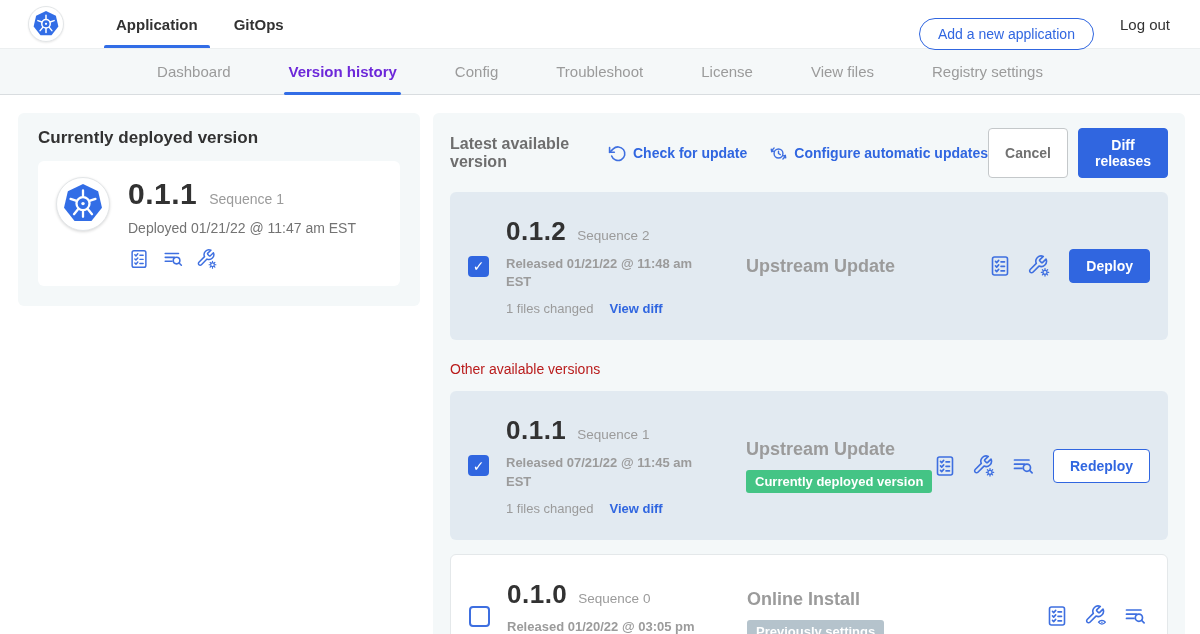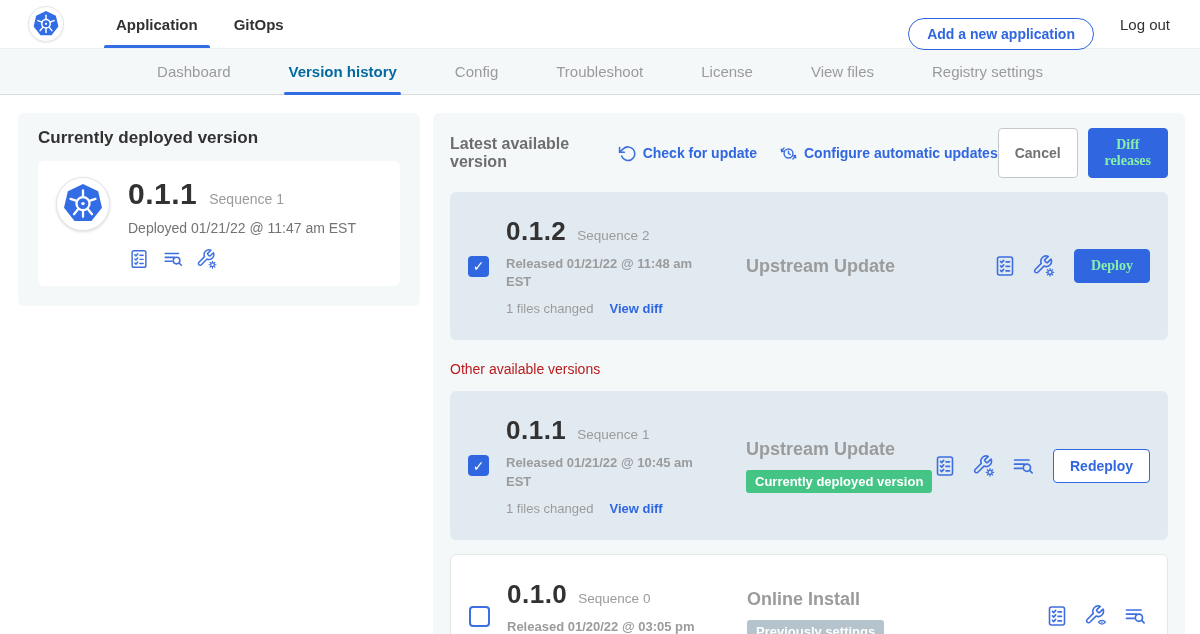--- a/index.html
+++ b/index.html
@@ -12,30 +12,30 @@
     border:1px solid #e3e6e8; box-shadow:0 1px 2px rgba(0,0,0,.08);
     display:flex; align-items:center; justify-content:center; flex:none; }
   .logo-circle svg { width:30px; height:30px; }
   .topnav { display:flex; margin-left:34px; height:48px; }
   .topnav .ttab { position:relative; display:flex; align-items:center; padding:0 18px;
     font-size:15px; font-weight:700; color:#323232; cursor:pointer; }
   .ttab.active::after { content:""; position:absolute; left:6px; right:6px; bottom:0;
     height:3px; background:#326de6; border-radius:2px 2px 0 0; }
   .topbar-right { margin-left:auto; display:flex; align-items:center; gap:26px; }
   .add-app-btn { background:#fff; border:1.5px solid #3066e0; color:#3066e0;
-    border-radius:17px; padding:7px 18px; font-size:14px; font-weight:700; cursor:pointer;
+    border-radius:17px; padding:7px 18px; font-size:14px; font-weight:400; cursor:pointer;
     font-family:inherit;margin-top:20px; }
   .logout { font-size:15px; color:#323232; cursor:pointer; }
 
   
   .subnav { height:47px; background:#f5f8f9; border-top:1px solid #eceff0;
     border-bottom:1px solid #d9dde0; display:flex; justify-content:center; gap:58px; }
   .subnav .stab { position:relative; display:flex; align-items:center; font-size:15px;
     color:#9b9b9b; cursor:pointer; white-space:nowrap; }
-  .stab.active { color:#0369a1; font-weight:700; }
+  .stab.active { color:#6d28d9; font-weight:700; }
   .stab.active::after { content:""; position:absolute; left:-4px; right:-4px; bottom:-1px;
     height:3px; background:#326de6; border-radius:2px; }
 
   
   .content { display:flex; align-items:flex-start; gap:13px; padding:18px 15px 0 18px; }
 
   .left-panel { width:402px; flex:none; background:#f4f8f9; border-radius:6px;
     padding:15px 20px 20px; }
   .lp-title { font-size:17px; font-weight:700; color:#323232; }
   .deployed-card { margin-top:13px; background:#fff; border-radius:6px; padding:16px 18px;
@@ -52,21 +52,21 @@
 
   .right-panel { flex:1; background:#f4f8f9; border-radius:6px; padding:15px 17px 16px; }
   .rp-header { display:flex; align-items:center; }
   .rp-title { font-size:16px; font-weight:600; color:#6e6e6e; }
   .rp-link { display:flex; align-items:center; gap:6px; color:#3066e0; font-size:14px;
     font-weight:600; margin-left:22px; cursor:pointer; white-space:nowrap; }
   .rp-actions { margin-left:auto; display:flex; gap:10px; }
   .btn { border-radius:4px; font-size:14px; font-weight:700; padding:8px 16px;
     cursor:pointer; font-family:inherit; }
   .btn-cancel { background:#fff; border:1px solid #c4c8ca; color:#717171; }
-  .btn-primary { background:#3066e0; border:1px solid #3066e0; color:#86efac;font-family:Liberation Serif, serif; }
+  .btn-primary { background:#3066e0; border:1px solid #3066e0; color:#ffffff; }
   .btn-outline { background:#fff; border:1px solid #3066e0; color:#3066e0; }
 
   .version-card { display:flex; align-items:center; border-radius:6px; padding:24px 18px;
     margin-top:14px; }
   .version-card.selected { background:#e2eaf1; }
   .version-card.plain { background:#fff; border:1px solid #e4e8ea; }
   .checkbox { width:21px; height:21px; border-radius:4px; flex:none; margin-right:17px;
     cursor:pointer; display:flex; align-items:center; justify-content:center; }
   .checkbox.checked { background:#3066e0; }
   .checkbox.checked::after { content:"✓"; color:#fff; font-size:14px; font-weight:700; }
@@ -271,21 +271,21 @@
 
     <div class="other-heading">Other available versions</div>
 
     <div class="version-card selected">
       <div class="checkbox checked"></div>
       <div class="v-info">
         <div class="v-num-row">
           <span class="v-num">0.1.1</span>
           <span class="v-seq">Sequence 1</span>
         </div>
-        <div class="v-released">Released 01/21/22 @ 10:45 am EST</div>
+        <div class="v-released">Released 07/21/22 @ 11:45 am EST</div>
         <div class="v-files">
           <span>1 files changed</span>
           <span class="v-diff">View diff</span>
         </div>
       </div>
       <div class="v-source">
         <div class="src-label">Upstream Update</div>
         <span class="badge green">Currently deployed version</span>
       </div>
       <div class="v-icons">

